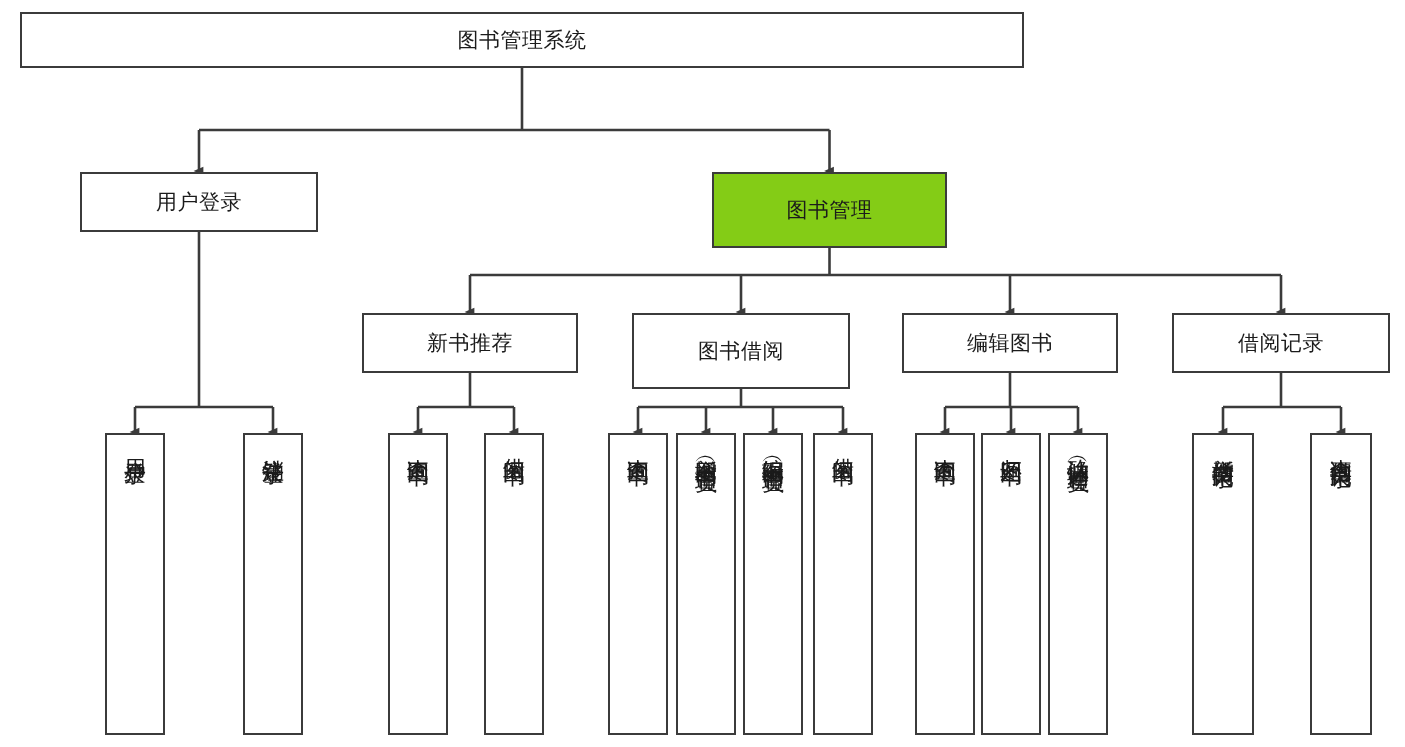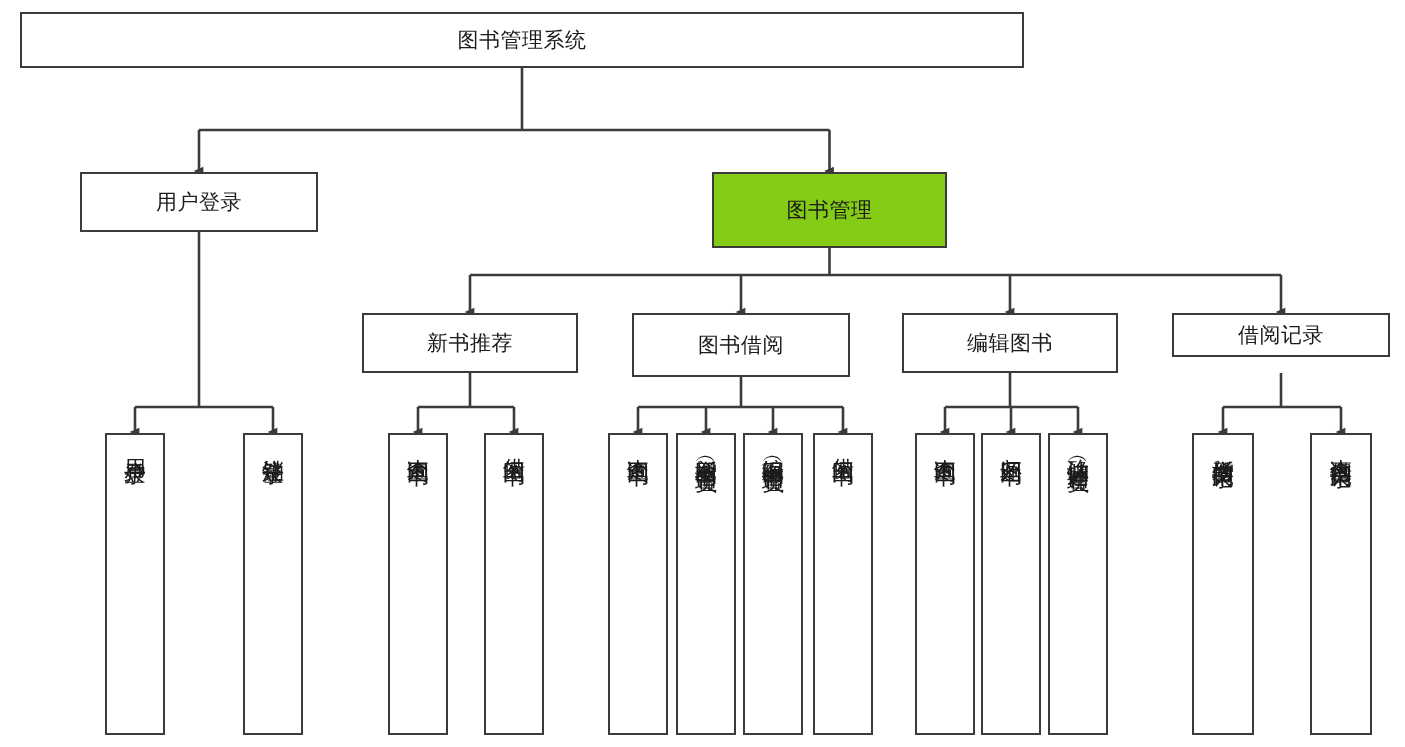--- a/index.html
+++ b/index.html
@@ -126,27 +126,27 @@
       </div>
       <div class="node horiz" style="left: 80px; top: 172px; width: 238px; height: 60px; border-color: rgb(59, 59, 59); background: rgb(255, 255, 255); color: rgb(27, 27, 27);">
         <span class="label">用户登录</span>
       </div>
       <div class="node horiz" style="left: 712px; top: 172px; width: 235px; height: 76px; border-color: rgb(59, 59, 59); background: #84cc16; color: rgb(27, 27, 27);">
         <span class="label">图书管理</span>
       </div>
       <div class="node horiz" style="left: 362px; top: 313px; width: 216px; height: 60px; border-color: rgb(59, 59, 59); background: rgb(255, 255, 255); color: rgb(27, 27, 27);">
         <span class="label">新书推荐</span>
       </div>
-      <div class="node horiz" style="left: 632px; top: 313px; width: 218px; height: 64px; border-color: rgb(59, 59, 59); background: rgb(255, 255, 255); color: rgb(27, 27, 27);">
+      <div class="node horiz" style="left: 632px; top: 313px; width: 218px; height: 76px; border-color: rgb(59, 59, 59); background: rgb(255, 255, 255); color: rgb(27, 27, 27);">
         <span class="label">图书借阅</span>
       </div>
       <div class="node horiz" style="left: 902px; top: 313px; width: 216px; height: 60px; border-color: rgb(59, 59, 59); background: rgb(255, 255, 255); color: rgb(27, 27, 27);">
         <span class="label">编辑图书</span>
       </div>
-      <div class="node horiz" style="left: 1172px; top: 313px; width: 218px; height: 44px; border-color: rgb(59, 59, 59); background: rgb(255, 255, 255); color: rgb(27, 27, 27);">
+      <div class="node horiz" style="left: 1172px; top: 313px; width: 218px; height: 60px; border-color: rgb(59, 59, 59); background: rgb(255, 255, 255); color: rgb(27, 27, 27);">
         <span class="label">借阅记录</span>
       </div>
       <div class="node vert" style="left: 105px; top: 433px; width: 60px; height: 302px; border-color: rgb(59, 59, 59); background: rgb(255, 255, 255); color: rgb(27, 27, 27);">
         <span class="label">用户登录</span>
       </div>
       <div class="node vert" style="left: 243px; top: 433px; width: 60px; height: 302px; border-color: rgb(59, 59, 59); background: rgb(255, 255, 255); color: rgb(27, 27, 27);">
         <span class="label">注销登录</span>
       </div>
       <div class="node vert" style="left: 388px; top: 433px; width: 60px; height: 302px; border-color: rgb(59, 59, 59); background: rgb(255, 255, 255); color: rgb(27, 27, 27);">
         <span class="label">查询图书</span>

